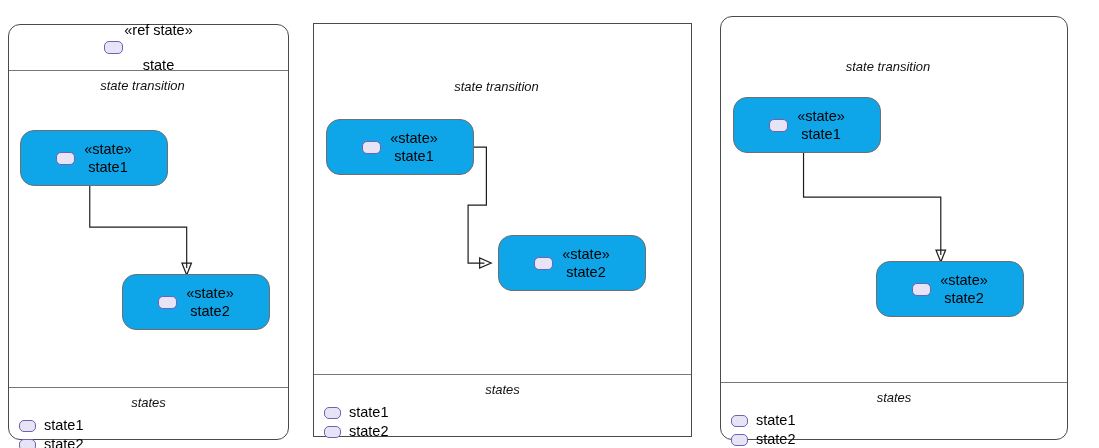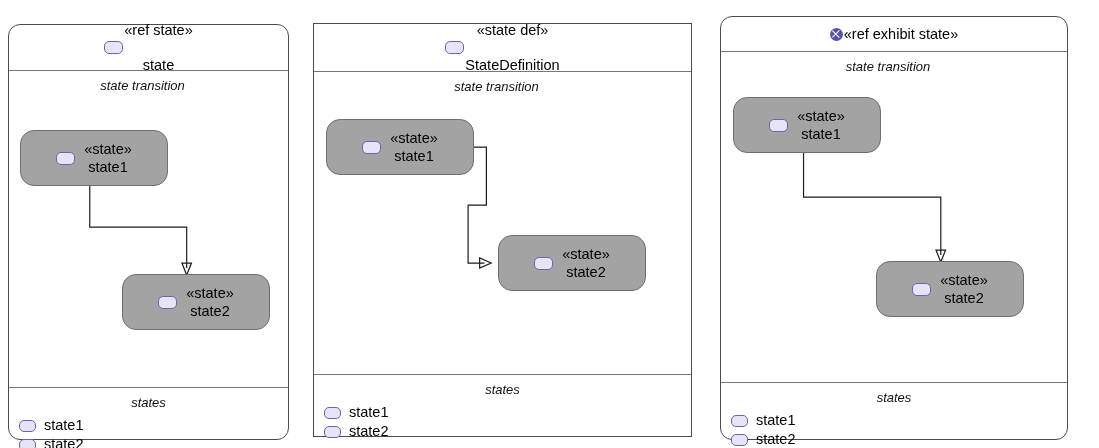--- a/index.html
+++ b/index.html
@@ -73,21 +73,21 @@
     height: 100%;
     overflow: visible;
   }
 
   
   .state-node {
     position: absolute;
     box-sizing: border-box;
     border: 1.3px solid #6f6f6f;
     border-radius: 14px;
-    background: #a3a3a3;
+    background: #0ea5e9;
     display: flex;
     align-items: center;
     justify-content: center;
     gap: 9px;
   }
   .state-node .node-text {
     line-height: 1.25;
     font-size: 14.5px;
     text-align: center;
     white-space: nowrap;
@@ -212,29 +212,20 @@
       <div class="states-list-item">
         <span class="state-glyph sm"></span>
         <span class="lbl">state2</span>
       </div>
     </div>
   </div>
 </div>
 
 <div class="panel sharp" style="left:313px; top:23px; width:379px; height:414px;">
 
-  <div class="panel-header" style="height:48px;">
-    <div class="header-inner">
-      <span class="state-glyph"></span>
-      <span class="header-text">
-        <span class="kw">«state def»</span>
-        <span class="nm">StateDefinition</span>
-      </span>
-    </div>
-  </div>
 
   <div class="transition-area" style="top:48px; height:304px;">
     <div class="compartment-label">state transition</div>
 
     <svg class="canvas edge" viewBox="0 0 379 304" preserveAspectRatio="none">
       <path d="M 160 75 L 179 75 L 179 133 L 160 133 L 160 191 L 177 191"></path>
       <polygon points="184,191 172,186 172,196"></polygon>
     </svg>
 
     <div class="state-node" style="left:12px; top:47px; width:148px; height:56px;">
@@ -264,28 +255,20 @@
       <div class="states-list-item">
         <span class="state-glyph sm"></span>
         <span class="lbl">state2</span>
       </div>
     </div>
   </div>
 </div>
 
 <div class="panel rounded" style="left:720px; top:16px; width:348px; height:424px;">
 
-  <div class="panel-header" style="height:35px;">
-    <div class="header-inner">
-      <span class="exhibit-glyph"></span>
-      <span class="header-text single">
-        <span class="kw">«ref exhibit state»</span>
-      </span>
-    </div>
-  </div>
 
   <div class="transition-area" style="top:35px; height:332px;">
     <div class="compartment-label">state transition</div>
 
     <svg class="canvas edge" viewBox="0 0 348 332" preserveAspectRatio="none">
       <path d="M 86 81 L 86 145 L 229 145 L 229 203"></path>
       <polygon points="229,210 224,198 234,198"></polygon>
     </svg>
 
     <div class="state-node" style="left:12px; top:45px; width:148px; height:56px;">

